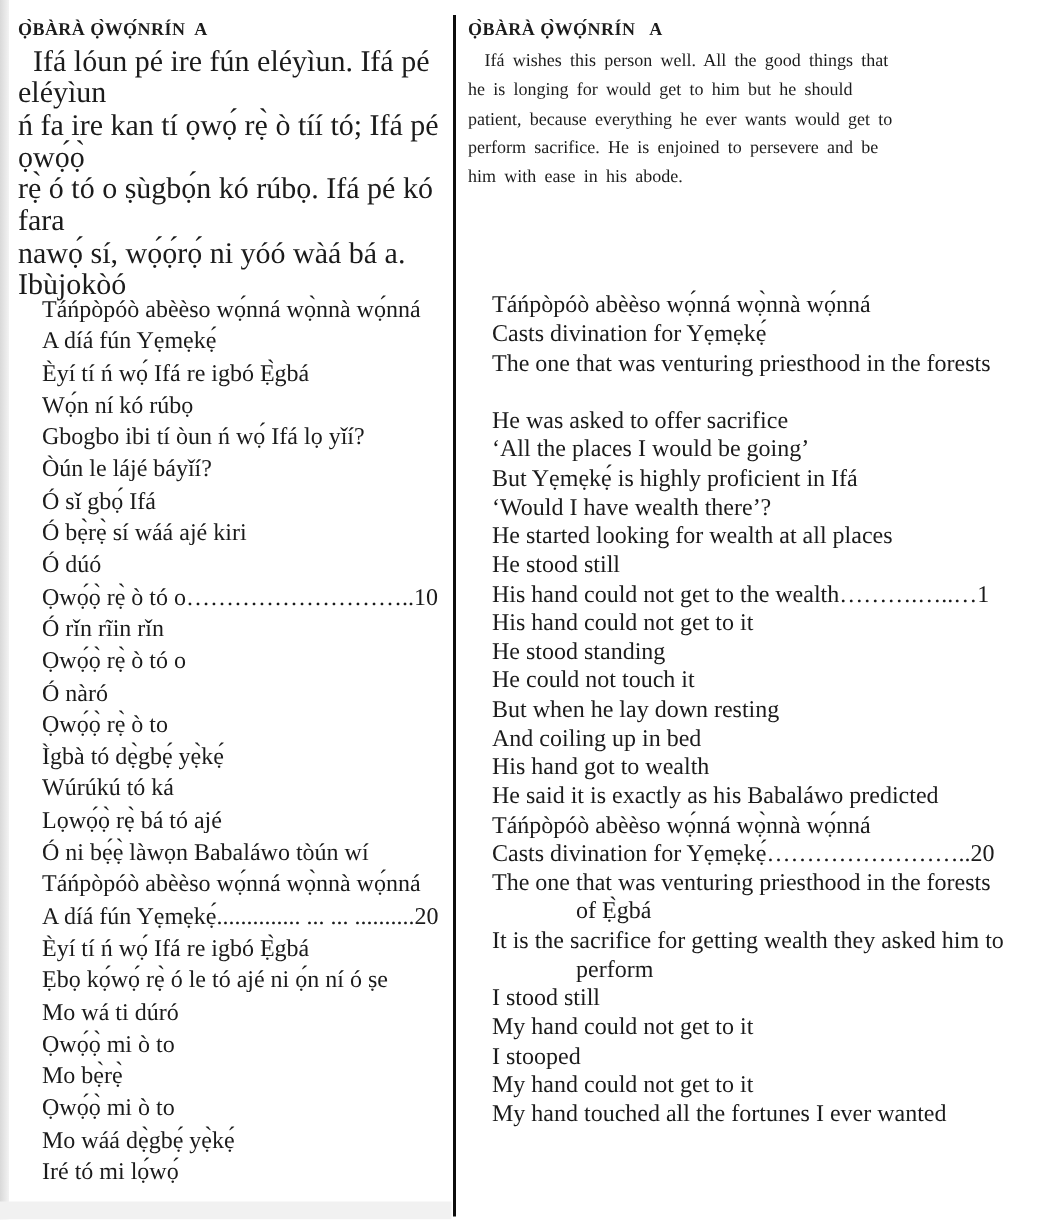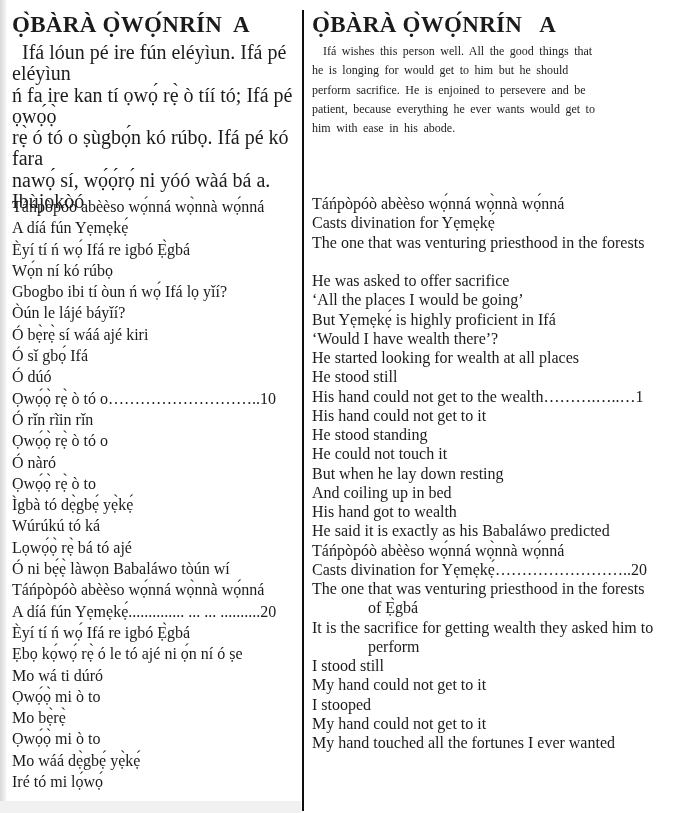--- a/index.html
+++ b/index.html
@@ -24,32 +24,32 @@
     position: absolute; left: 302px; top: 10px; width: 2px; height: 801px;
     background: #0d0d0d;
   }
 
   .col { position: absolute; top: 12px; }
   .col-left  { left: 12px;  width: 286px; }
   .col-right { left: 312px; width: 376px; }
 
   .title {
     margin: 0; padding: 0;
-    font-size: 23px; font-weight: bold;
+    font-size: 12px; font-weight: bold;
     letter-spacing: 0.3px;
     white-space: pre;
   }
 
   .line { white-space: pre-wrap; }
 
   .para { margin-top: 4px; }
   .col-left  .para .line { font-size: 20px; line-height: 21.3px; }
   .col-right .para .line { font-size: 12px; line-height: 19.25px; word-spacing: 2.5px; }
 
-  .verse { position: absolute; left: 0; width: 100%; }
+  .verse { position: absolute; left: 16px; width: 100%; }
   .col-left  .verse { top: 184px; }
   .col-right .verse { top: 182px; }
   .col-left  .verse .line { font-size: 16px; line-height: 21.3px; }
   .col-right .verse .line { font-size: 16px; line-height: 19.25px; }
 </style>
 </head>
 <body>
 
 <div class="page">
 
@@ -65,22 +65,22 @@
         <div class="line">rẹ̀ ó tó o ṣùgbọ́n kó rúbọ. Ifá pé kó fara</div>
         <div class="line">nawọ́ sí, wọ́ọ́rọ́ ni yóó wàá bá a. Ibùjokòó</div>
       </div>
     <div class="verse">
         <div class="line">Táńpòpóò abèèso wọ́nná wọ̀nnà wọ́nná</div>
         <div class="line">A díá fún Yẹmẹkẹ́</div>
         <div class="line">Èyí tí ń wọ́ Ifá re igbó Ẹ̀gbá</div>
         <div class="line">Wọ́n ní kó rúbọ</div>
         <div class="line">Gbogbo ibi tí òun ń wọ́ Ifá lọ yǐí?</div>
         <div class="line">Òún le lájé báyǐí?</div>
+        <div class="line">Ó sǐ gbọ́ Ifá</div>
         <div class="line">Ó bẹ̀rẹ̀ sí wáá ajé kiri</div>
-        <div class="line">Ó sǐ gbọ́ Ifá</div>
         <div class="line">Ó dúó</div>
         <div class="line">Ọwọ́ọ̀ rẹ̀ ò tó o………………………..10</div>
         <div class="line">Ó rǐn rĩin rǐn</div>
         <div class="line">Ọwọ́ọ̀ rẹ̀ ò tó o</div>
         <div class="line">Ó nàró</div>
         <div class="line">Ọwọ́ọ̀ rẹ̀ ò to</div>
         <div class="line">Ìgbà tó dẹ̀gbẹ́ yẹ̀kẹ́</div>
         <div class="line">Wúrúkú tó ká</div>
         <div class="line">Lọwọ́ọ̀ rẹ̀ bá tó ajé</div>
         <div class="line">Ó ni bẹ́ẹ̀ làwọn Babaláwo tòún wí</div>
@@ -95,22 +95,22 @@
         <div class="line">Mo wáá dẹ̀gbẹ́ yẹ̀kẹ́</div>
         <div class="line">Iré tó mi lọ́wọ́</div>
       </div>
   </section>
 
   <section class="col col-right">
     <h1 class="title">Ọ̀BÀRÀ Ọ̀WỌ́NRÍN   A</h1>
     <div class="para">
         <div class="line">  Ifá wishes this person well. All the good things that</div>
         <div class="line">he is longing for would get to him but he should</div>
+        <div class="line">patient, because everything he ever wants would get to</div>
         <div class="line">perform sacrifice. He is enjoined to persevere and be</div>
-        <div class="line">patient, because everything he ever wants would get to</div>
         <div class="line">him with ease in his abode.</div>
       </div>
     <div class="verse">
         <div class="line">Táńpòpóò abèèso wọ́nná wọ̀nnà wọ́nná</div>
         <div class="line">Casts divination for Yẹmẹkẹ́</div>
         <div class="line">The one that was venturing priesthood in the forests</div>
         <div class="line">&nbsp;</div>
         <div class="line">He was asked to offer sacrifice</div>
         <div class="line">‘All the places I would be going’</div>
         <div class="line">But Yẹmẹkẹ́ is highly proficient in Ifá</div>

